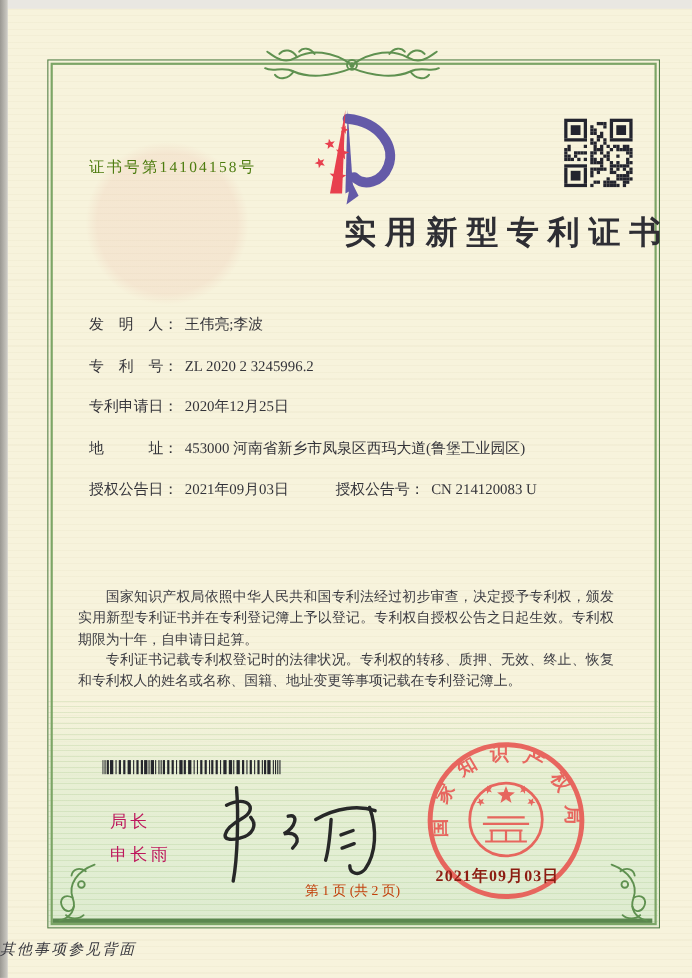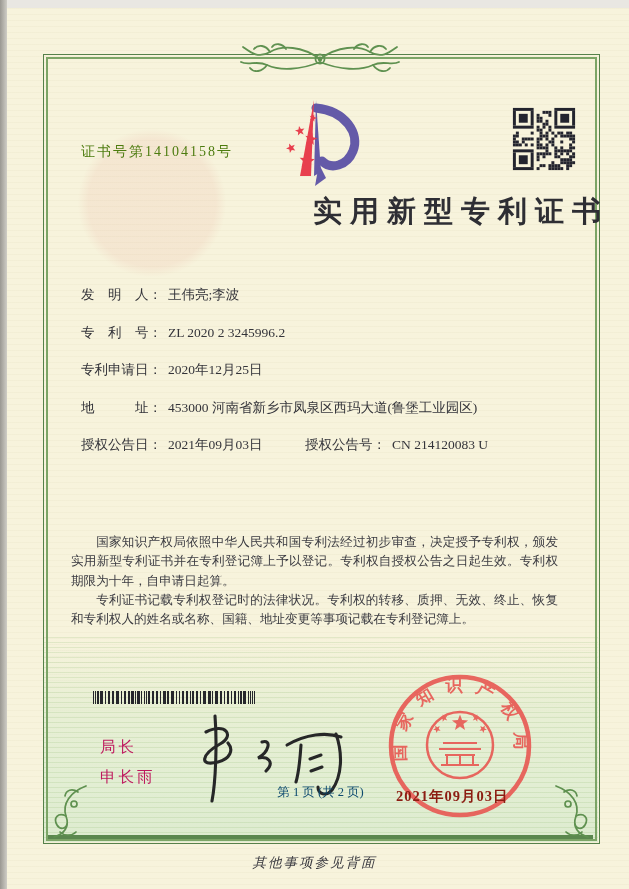--- a/index.html
+++ b/index.html
@@ -54,22 +54,22 @@
   .frow{white-space:nowrap;}
   .fvalue{margin-left:6px;}
   .grant-row{position:relative;}
   .grant-number{position:absolute;left:224px;top:0;font-family:Liberation Serif, serif;}
   .body-text{
     left:71px;top:533px;width:487px;
     font-size:12.6px;line-height:19.3px;text-align:justify;color:#3b3b41;
   }
   .body-text p{margin:0;text-indent:2em;}
   .signer{font-size:15.5px;color:#be185d;letter-spacing:3px;}
-  .page-note{left:43px;top:784px;width:555px;text-align:center;font-size:12.5px;color:#0c4a6e;}
-  .back-note{left:0;top:854px;width:629px;text-align:center;font-size:13.5px;color:#3a3a40;font-style:italic;letter-spacing:2px;}
+  .page-note{left:43px;top:802px;width:555px;text-align:center;font-size:12.5px;color:#c2410c;}
+  .back-note{left:0;top:854px;width:629px;text-align:left;font-size:13.5px;color:#3a3a40;font-style:italic;letter-spacing:2px;}
   .seal-date{
     left:396px;top:787px;width:140px;font-size:14.5px;font-weight:bold;
     color:#8c1d12;letter-spacing:1px;
   }
   svg{display:block;}
 </style>
 </head>
 <body>
 
 <div class="paper">

